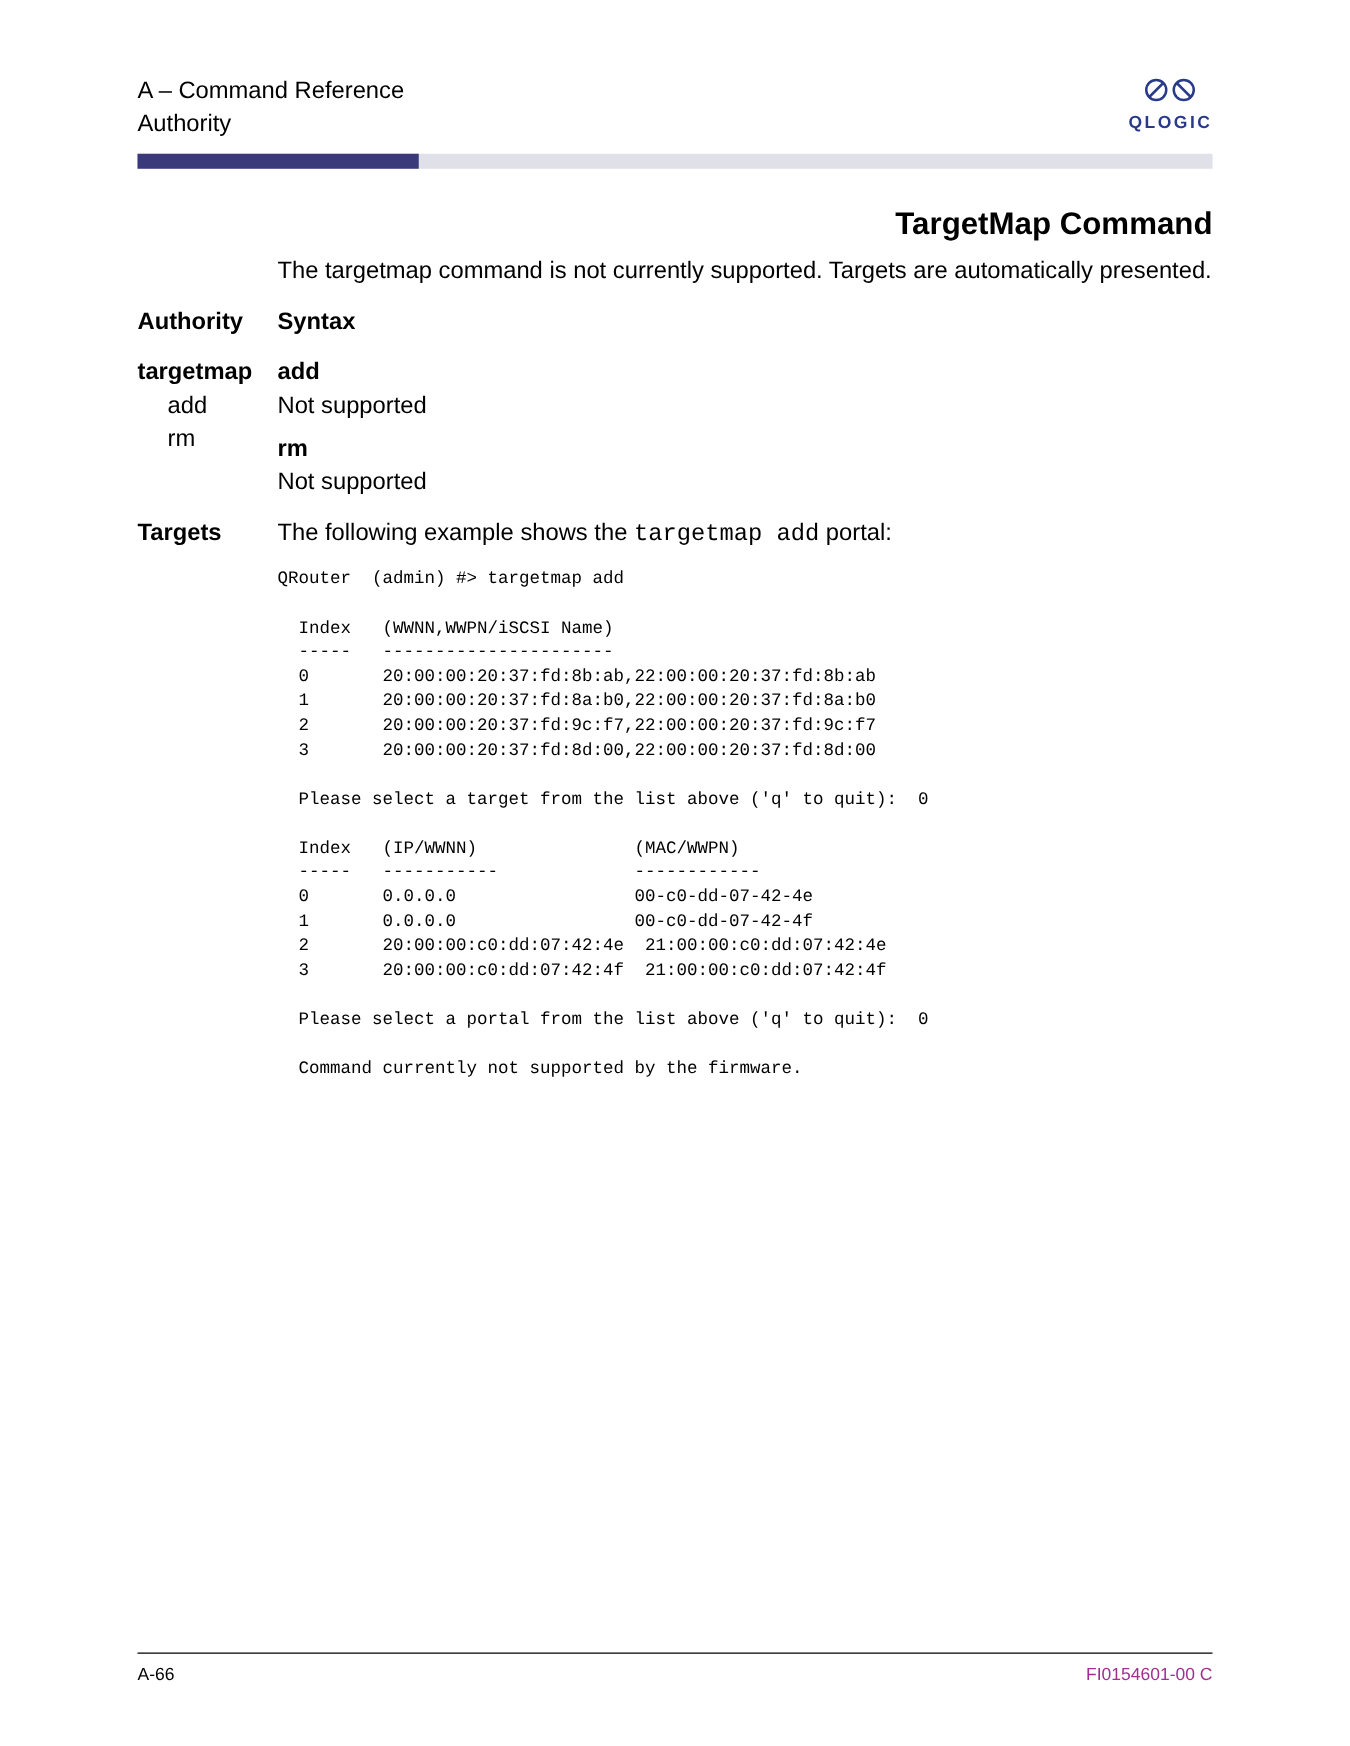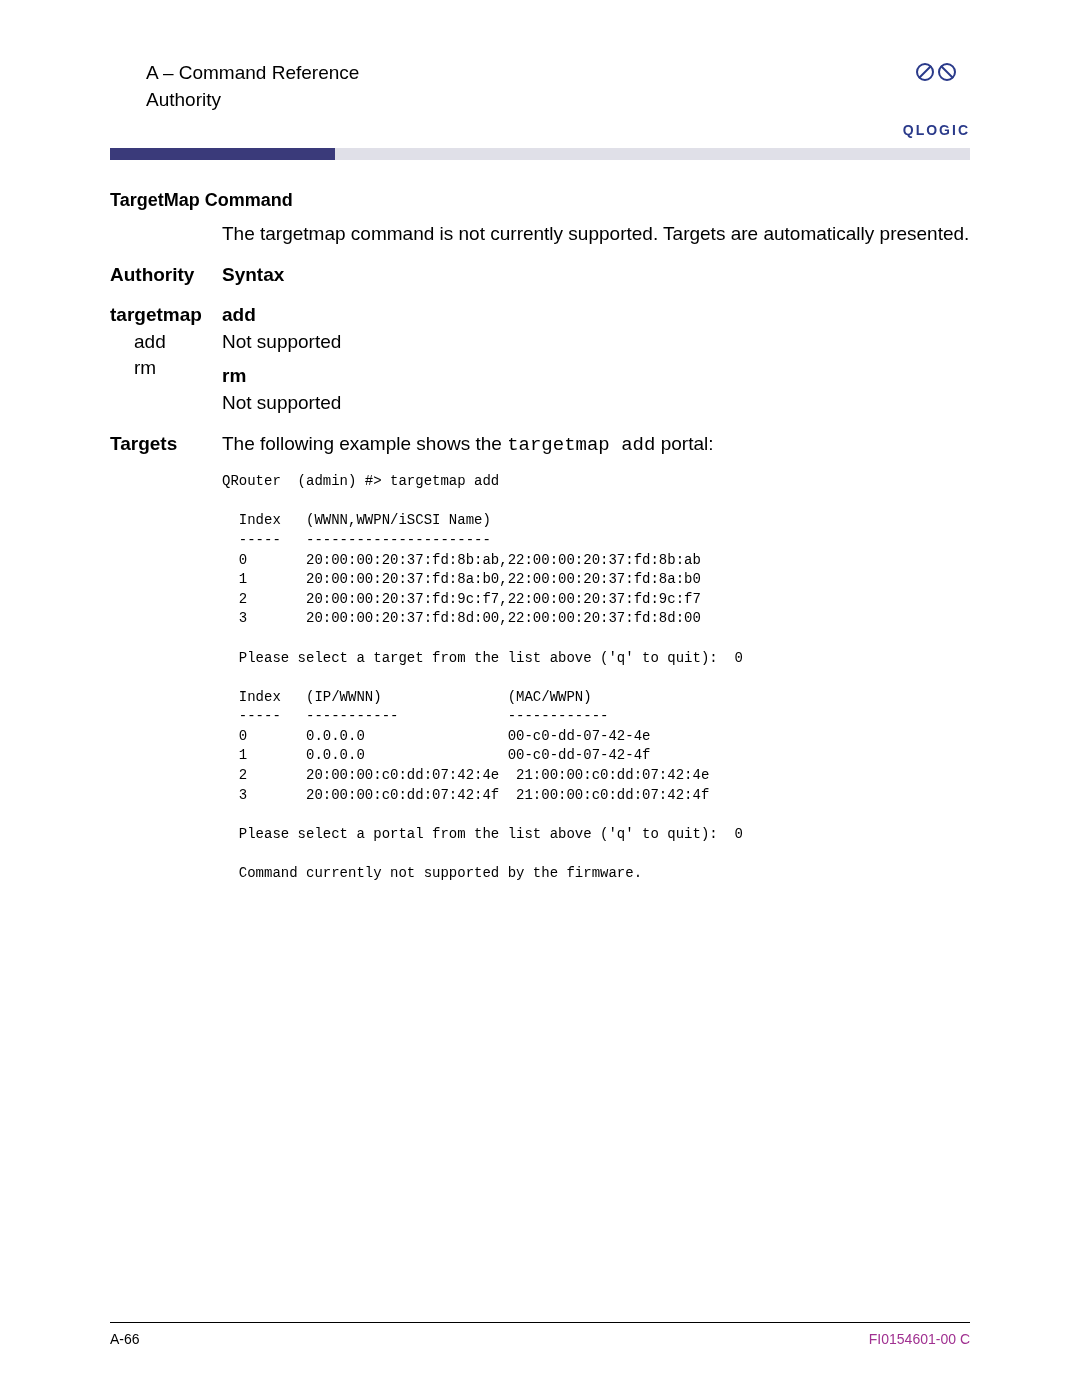--- a/index.html
+++ b/index.html
@@ -17,27 +17,25 @@
     padding: 60px 110px 50px 110px;
   }
   .header {
     display: flex;
     justify-content: space-between;
     align-items: flex-start;
   }
   .header-left {
     font-size: 19px;
     line-height: 1.4;
-    margin-left: 36px;
   }
   .logo {
     display: flex;
     flex-direction: column;
     align-items: center;
-    gap: 34px;
   }
   .logo-icon {
     color: #2a3a8a;
   }
   .logo-text {
     font-size: 14px;
     font-weight: bold;
     letter-spacing: 2px;
     color: #2a3a8a;
   }
@@ -49,23 +47,24 @@
   }
   .bar-accent {
     position: absolute;
     left: 0;
     top: 0;
     width: 225px;
     height: 12px;
     background: #3a3a7a;
   }
   .title {
-    font-size: 18px;
+    font-size: 25px;
     font-weight: bold;
     margin-top: 30px;
+    text-align: right;
   }
   .content {
     display: grid;
     grid-template-columns: 112px 1fr;
     column-gap: 0px;
     font-size: 19px;
     line-height: 1.4;
   }
   .full-row {
     grid-column: 1 / span 2;

